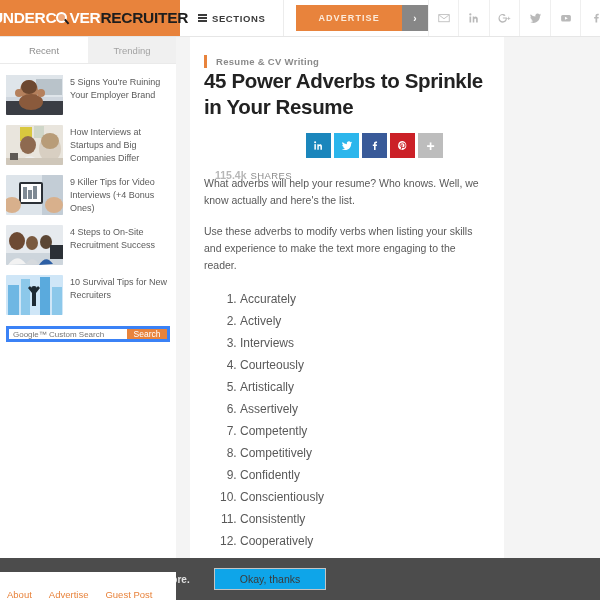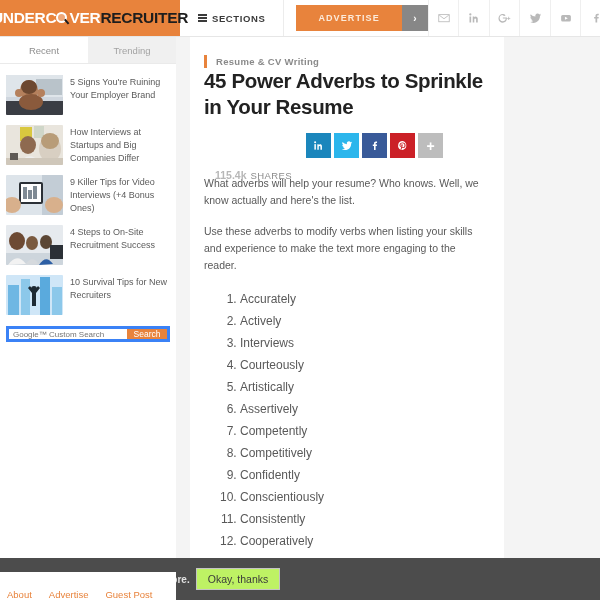--- a/index.html
+++ b/index.html
@@ -269,26 +269,26 @@
     z-index: 5;
   }
   .cookie-text {
     color: #e2e2e2;
     font-size: 10px;
     font-weight: bold;
     padding-left: 8px;
     white-space: nowrap;
   }
   .cookie-btn {
-    margin-left: 6px;
-    background: #bef264;
+    margin-left: 24px;
+    background: #0ea5e9;
     border: 1px solid #c4c4c4;
     color: #3b3b3b;
     font-size: 10.5px;
-    padding: 4px 11px;
+    padding: 4px 25px;
     cursor: pointer;
     font-family: "Liberation Sans", sans-serif;
   }
   .footerbar {
     position: absolute;
     left: 0; top: 572px;
     width: 176px; height: 44px;
     background: #ffffff;
     display: flex;
     align-items: center;

